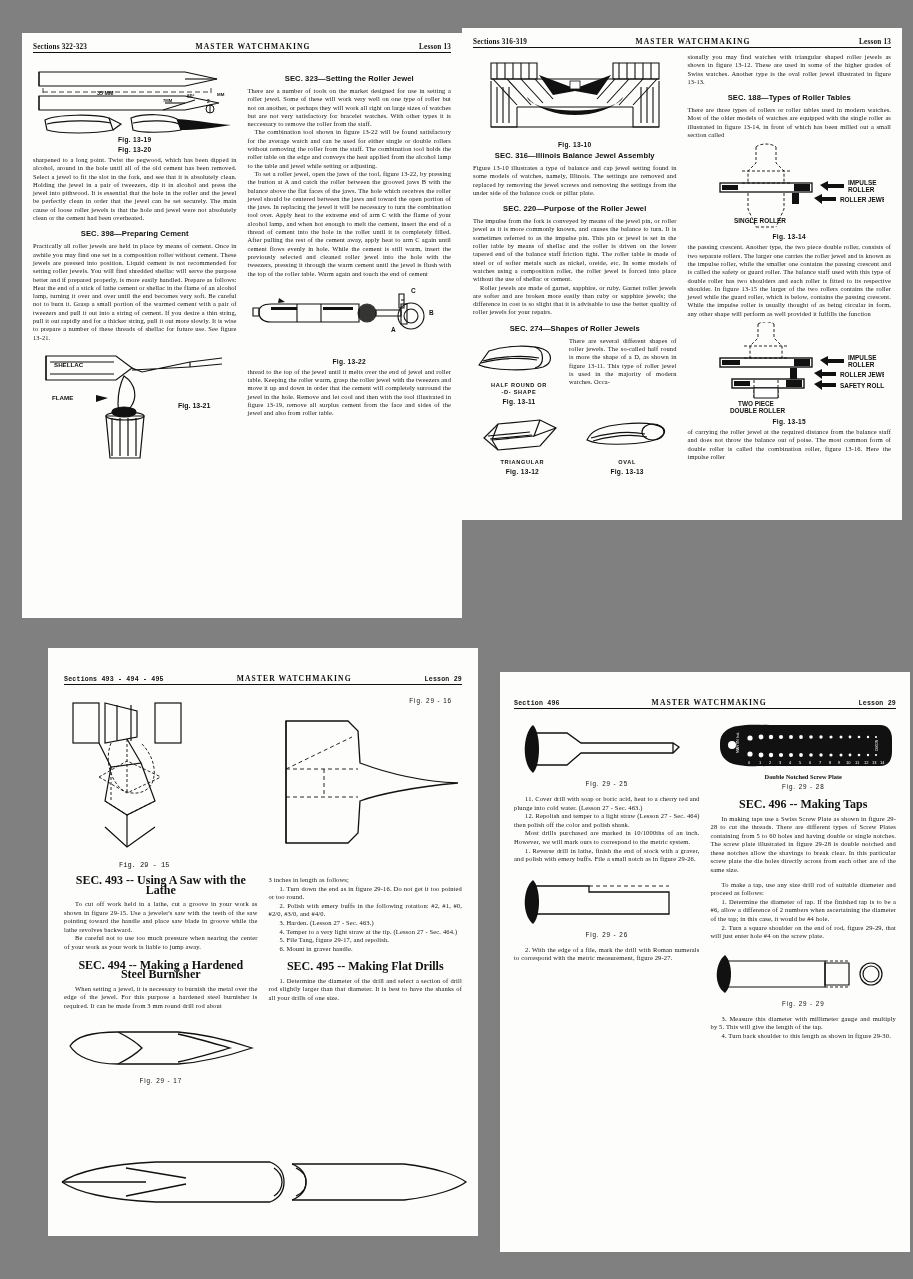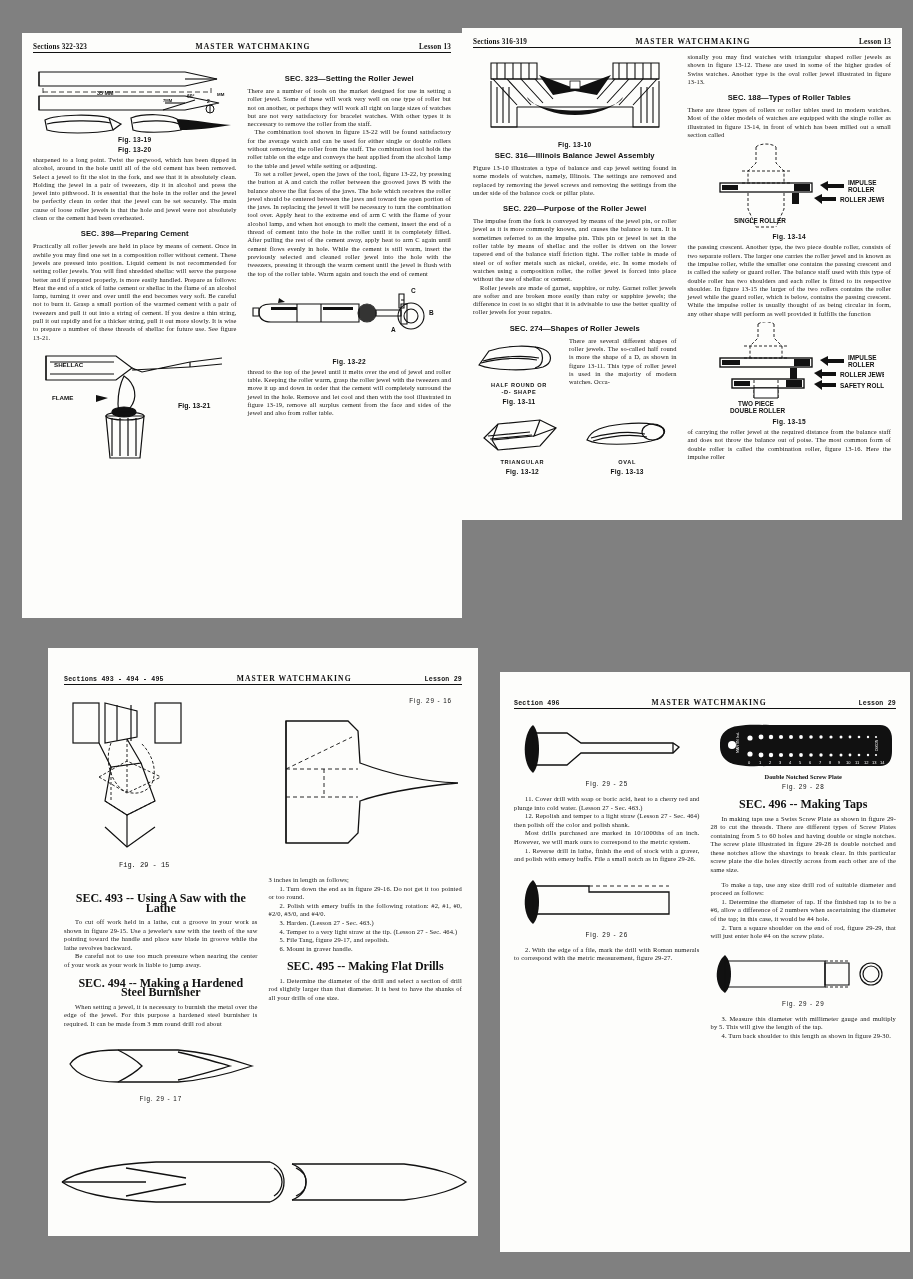--- a/index.html
+++ b/index.html
@@ -436,21 +436,21 @@
               <path d="M14 62 H86 M14 90 H86"></path>
               <path d="M52 62 V90"></path>
               <path d="M14 62 L80 30"></path>
             </g>
           </svg>
         </div>
       </div>
 
       <div class="cols typebody" style="margin-top:4px;">
         <div class="col">
-          <h3 style="margin-top:18px">SEC. 493 -- Using A Saw with the Lathe</h3>
+          <h3 style="margin-top:0">SEC. 493 -- Using A Saw with the Lathe</h3>
           <p class="ind">To cut off work held in a lathe, cut a groove in your work as shown in figure 29-15. Use a jeweler's saw with the teeth of the saw pointing toward the handle and place saw blade in groove while the lathe revolves backward.</p>
           <p class="ind">Be careful not to use too much pressure when nearing the center of your work as your work is liable to jump away.</p>
 
           <h3>SEC. 494 -- Making a Hardened<br>Steel Burnisher</h3>
           <p class="ind">When setting a jewel, it is necessary to burnish the metal over the edge of the jewel. For this purpose a hardened steel burnisher is required. It can be made from 3 mm round drill rod about</p>
 
           <div class="figwrap" style="margin-top:14px;">
             <svg class="fig" width="190" height="50" viewBox="0 0 190 50">
               <g fill="none" stroke="#111" stroke-width="1.3">
                 <path d="M4 22 C10 12 26 8 52 8 H112 C140 10 168 18 186 24 C168 30 140 38 112 40 H52 C26 40 10 32 4 22 Z"></path>

